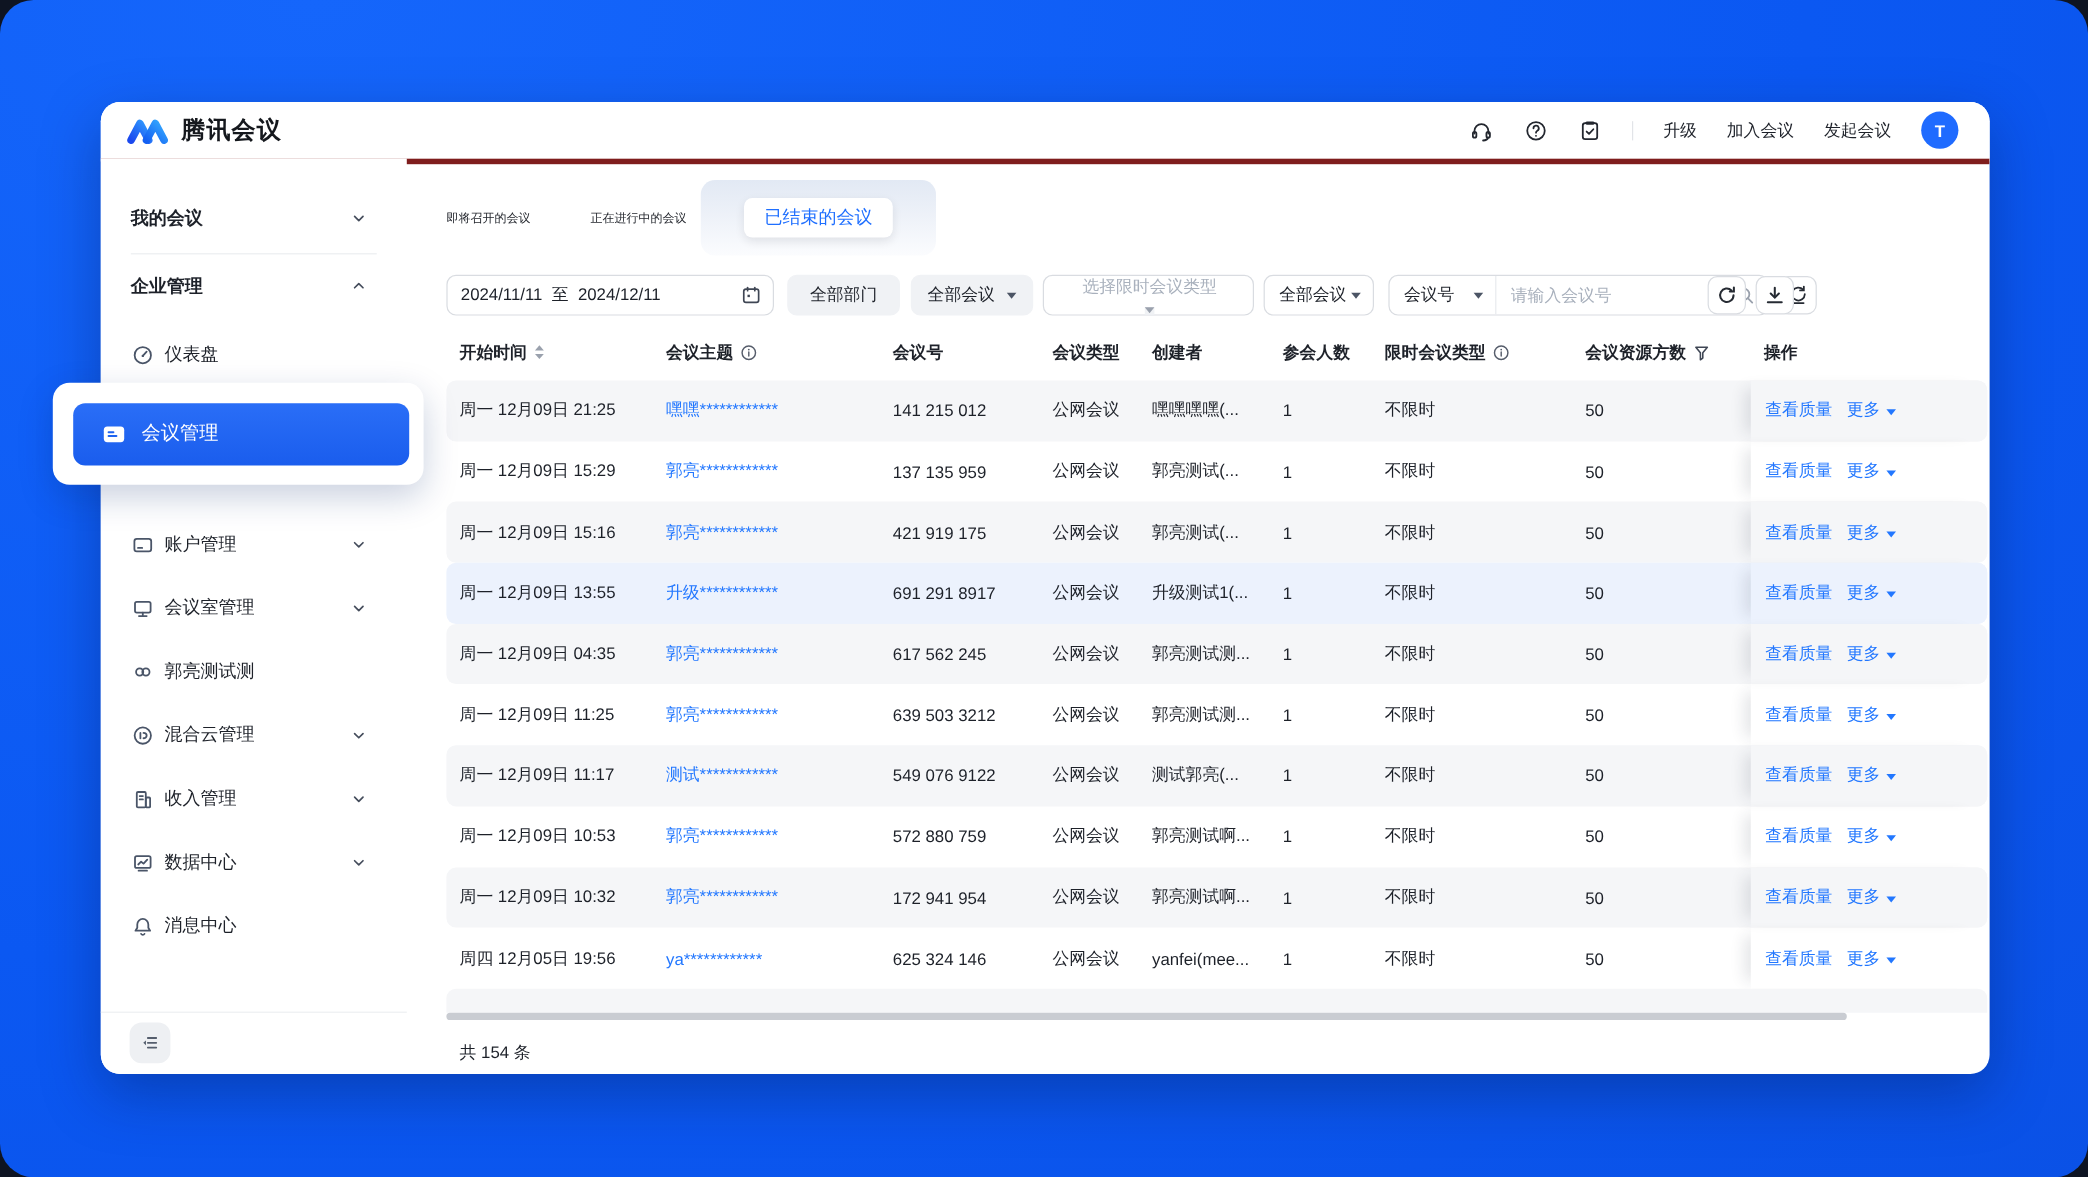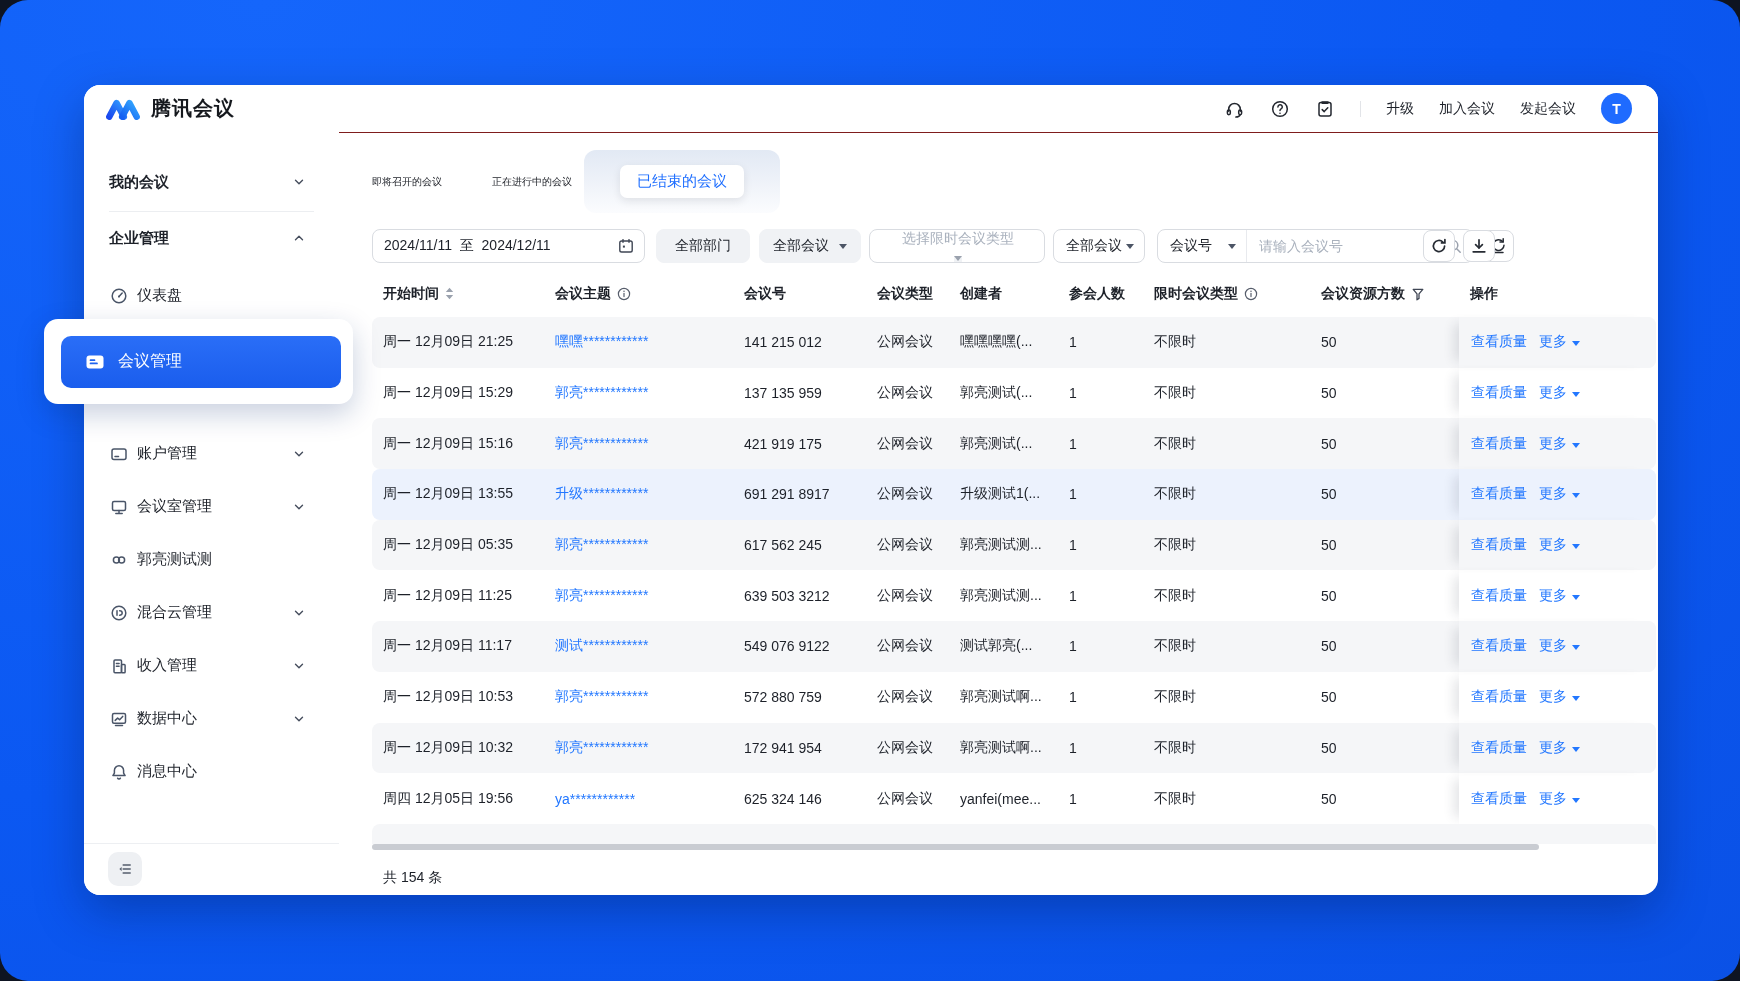--- a/index.html
+++ b/index.html
@@ -3,21 +3,21 @@
 <meta charset="utf-8">
 <style>
   html,body{margin:0;padding:0;}
   body{width:1740px;height:981px;overflow:hidden;background:#0e1422;
        font-family:"Liberation Sans","DejaVu Sans",sans-serif;color:#1d2129;}
   .screen{position:absolute;inset:0;border-radius:28px;overflow:hidden;
           background:radial-gradient(130% 150% at 15% 0%, #1566fb 0%, #0b58f2 55%, #0a50e4 100%);}
   .window{position:absolute;left:84px;top:85px;width:1574px;height:810px;background:#fff;
           border-radius:16px;box-shadow:0 16px 48px rgba(2,22,78,.35);}
   
-  .topbar{height:47px;border-bottom:1px solid #7f1d1d;display:flex;align-items:center;
+  .topbar{height:47px;border-bottom:5px solid #7f1d1d;display:flex;align-items:center;
           padding:0 26px 0 21px;border-radius:16px 16px 0 0;background:#fff;}
   .brand{display:flex;align-items:center;gap:10px;}
   .brand-title{font-size:20px;font-weight:700;color:#15181d;letter-spacing:1px;}
   .top-right{margin-left:auto;display:flex;align-items:center;gap:25px;}
   .tbtn{display:flex;align-items:center;justify-content:center;cursor:pointer;}
   .vdiv{width:1px;height:16px;background:#e2e4e8;}
   .tlink{font-size:14px;color:#1d2129;cursor:pointer;}
   .avatar{width:31px;height:31px;border-radius:50%;background:#1f6bff;color:#fff;font-size:14px;
           font-weight:700;display:flex;align-items:center;justify-content:center;}
   
@@ -485,21 +485,21 @@
             <div class="td">升级测试1(...</div>
             <div class="td">1</div>
             <div class="td">不限时</div>
             <div class="td">50</div>
             <div class="td action">
               <span class="alink">查看质量</span>
               <span class="alink">更多<i class="car blue"></i></span>
             </div>
           </div>
           <div class="trow g">
-            <div class="td">周一 12月09日 05:35</div>
+            <div class="td">周一 12月09日 04:35</div>
             <div class="td"><span class="link">郭亮************</span></div>
             <div class="td">617 562 245</div>
             <div class="td">公网会议</div>
             <div class="td">郭亮测试测...</div>
             <div class="td">1</div>
             <div class="td">不限时</div>
             <div class="td">50</div>
             <div class="td action">
               <span class="alink">查看质量</span>
               <span class="alink">更多<i class="car blue"></i></span>

